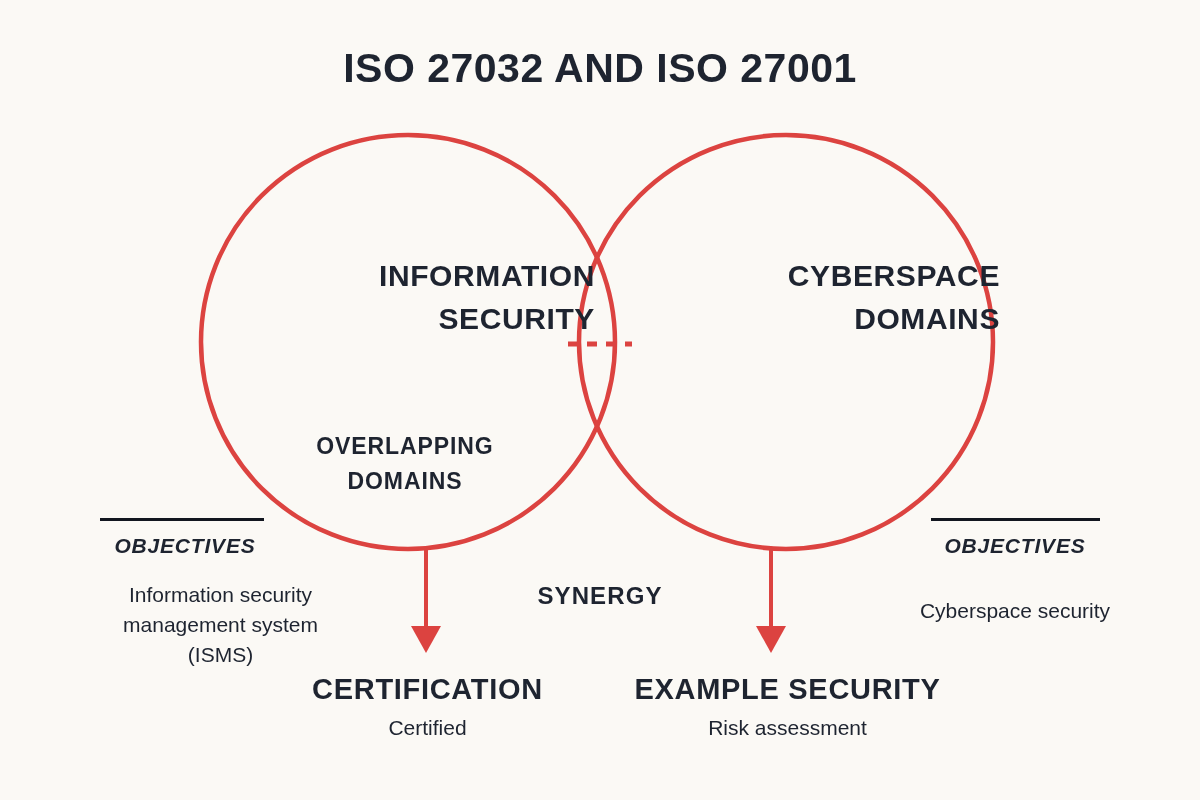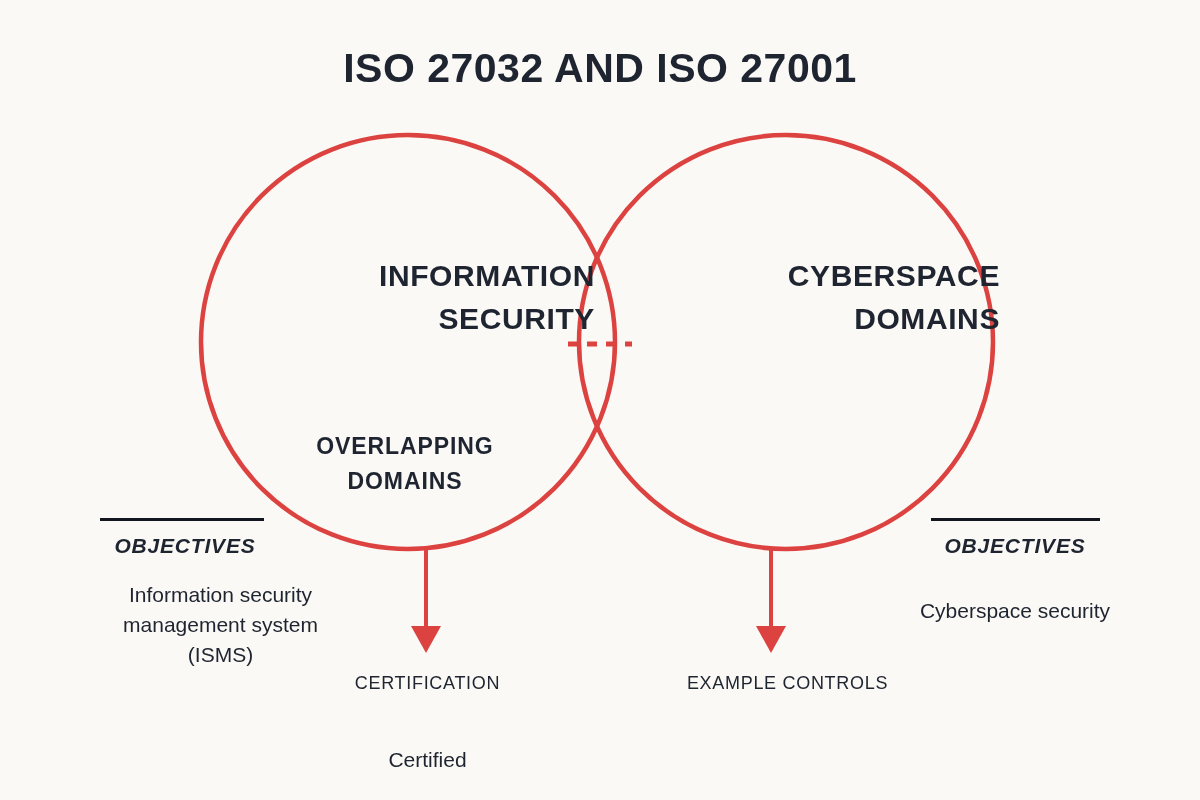--- a/index.html
+++ b/index.html
@@ -107,30 +107,30 @@
     font-weight: 400;
     line-height: 1.42;
   }
   #left-objectives-heading { left: 60px; top: 534px; width: 250px; }
   #left-objectives-body    { left: 48px; top: 580px; width: 345px; }
   #right-objectives-heading { left: 890px; top: 534px; width: 250px; }
   #right-objectives-body    { left: 850px; top: 596px; width: 330px; }
 
   
   .outcome-heading {
-    font-size: 18px;
-    font-weight: 400;
+    font-size: 29px;
+    font-weight: 700;
     letter-spacing: 0.7px;
   }
   .outcome-body {
     font-size: 21px;
     font-weight: 400;
   }
   #certification-heading { left: 275px; top: 673px; width: 305px; }
-  #certification-body    { left: 275px; top: 748px; width: 305px; }
+  #certification-body    { left: 275px; top: 716px; width: 305px; }
   #example-controls-heading { left: 630px; top: 673px; width: 315px; }
   #example-controls-body    { left: 630px; top: 716px; width: 315px; }
 </style>
 </head>
 <body>
 
 <div id="stage">
 
   <svg id="venn-svg" viewBox="0 0 1200 800">
 
@@ -154,29 +154,31 @@
   <div class="txt" id="diagram-title">ISO 27032 AND ISO 27001</div>
 
   <div class="txt circle-heading" id="left-circle-heading">INFORMATION
 SECURITY</div>
   <div class="txt" id="overlapping-domains-label">OVERLAPPING
 DOMAINS</div>
 
   <div class="txt circle-heading" id="right-circle-heading">CYBERSPACE
 DOMAINS</div>
 
+  <div class="txt" id="synergy-label">SYNERGY</div>
 
   <div class="side-rule" id="left-objectives-rule"></div>
   <div class="txt objectives-heading" id="left-objectives-heading">OBJECTIVES</div>
   <div class="txt objectives-body" id="left-objectives-body">Information security
 management system
 (ISMS)</div>
 
   <div class="side-rule" id="right-objectives-rule"></div>
   <div class="txt objectives-heading" id="right-objectives-heading">OBJECTIVES</div>
   <div class="txt objectives-body" id="right-objectives-body">Cyberspace security</div>
 
   <div class="txt outcome-heading" id="certification-heading">CERTIFICATION</div>
   <div class="txt outcome-body" id="certification-body">Certified</div>
 
-  <div class="txt outcome-heading" id="example-controls-heading">EXAMPLE CONTROLS</div>
+  <div class="txt outcome-heading" id="example-controls-heading">EXAMPLE SECURITY</div>
+  <div class="txt outcome-body" id="example-controls-body">Risk assessment</div>
 
 </div>
 
 </body></html>

